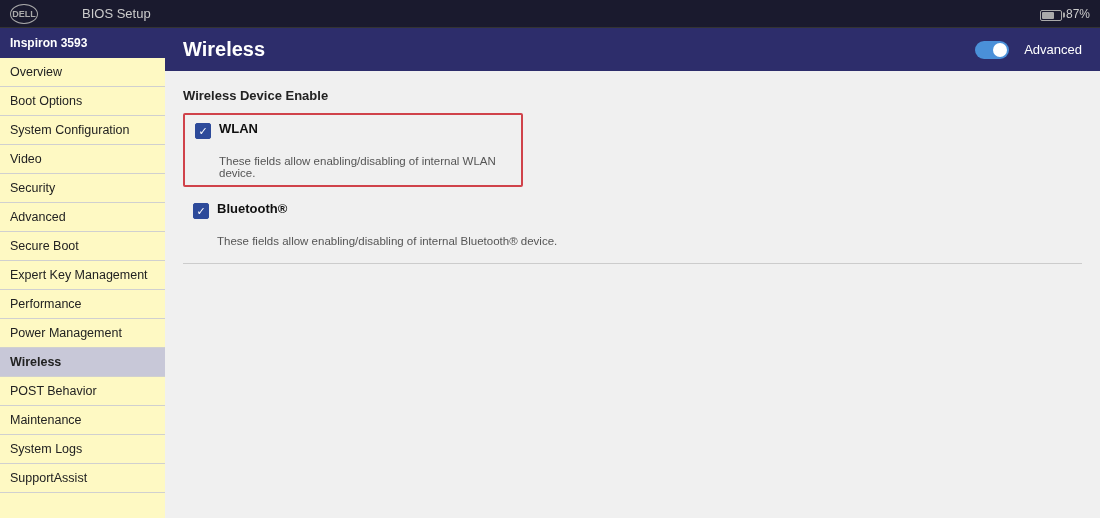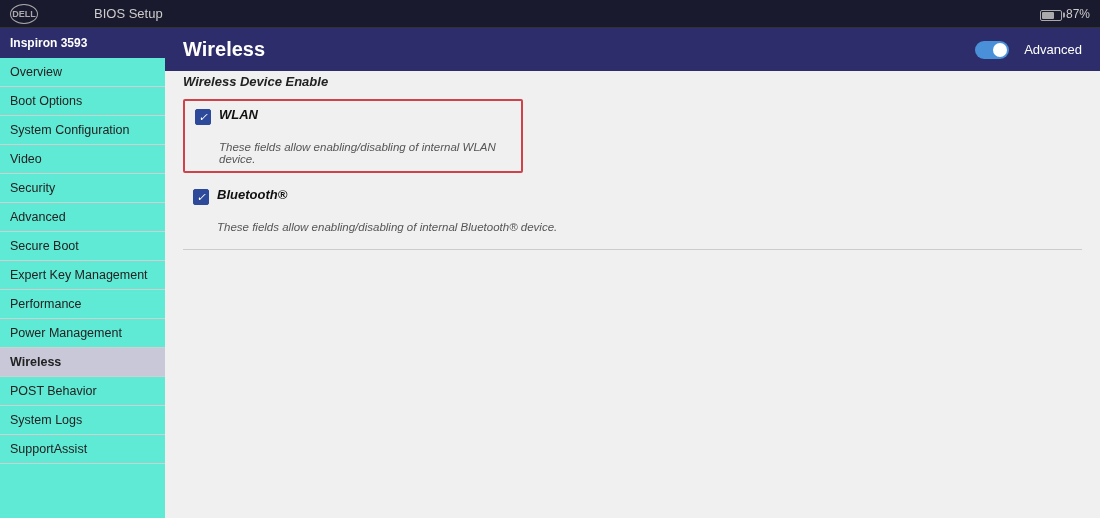--- a/index.html
+++ b/index.html
@@ -26,21 +26,21 @@
       height: 20px;
       background: #1a1a2e;
       border: 1.5px solid #aaa;
       border-radius: 50%;
       display: flex;
       align-items: center;
       justify-content: center;
       color: #aaa;
       font-size: 9px;
       font-weight: bold;
-      margin-right: 20px;
+      margin-right: 8px;
     }
     .bios-title {
       color: #ccc;
       font-size: 13px;
       font-weight: 500;
       margin-left: 36px;
     }
     .top-bar-right {
       margin-left: auto;
       display: flex;
@@ -84,21 +84,21 @@
 
     
     .main-layout {
       display: flex;
       height: calc(518px - 28px);
     }
 
     
     .sidebar {
       width: 165px;
-      background: #5eead4;
+      background: #fef9c3;
       height: 100%;
       overflow-y: auto;
       flex-shrink: 0;
     }
     .sidebar-model {
       background: #2d2d6b;
       color: #fff;
       font-size: 12px;
       font-weight: 600;
       padding: 8px 10px;
@@ -156,23 +156,22 @@
       height: 14px;
       background: #fff;
       border-radius: 50%;
       position: absolute;
       right: 2px;
       top: 2px;
     }
 
     
     .content-body {
-      padding: 3px 18px;
+      padding: 17px 18px;
       flex: 1;
-      font-style: italic;
     }
     .section-title {
       font-size: 13px;
       font-weight: 700;
       color: #222;
       margin-bottom: 10px;
     }
 
     
     .wlan-row {
@@ -256,20 +255,21 @@
     <div class="sidebar-item">System Configuration</div>
     <div class="sidebar-item">Video</div>
     <div class="sidebar-item">Security</div>
     <div class="sidebar-item">Advanced</div>
     <div class="sidebar-item">Secure Boot</div>
     <div class="sidebar-item">Expert Key Management</div>
     <div class="sidebar-item">Performance</div>
     <div class="sidebar-item">Power Management</div>
     <div class="sidebar-item active">Wireless</div>
     <div class="sidebar-item">POST Behavior</div>
+    <div class="sidebar-item">Maintenance</div>
     <div class="sidebar-item">System Logs</div>
     <div class="sidebar-item">SupportAssist</div>
   </div>
 
   <div class="content-area">
 
     <div class="content-header">
       <span class="content-title">Wireless</span>
       <div class="advanced-toggle">
         <div class="toggle-switch">

